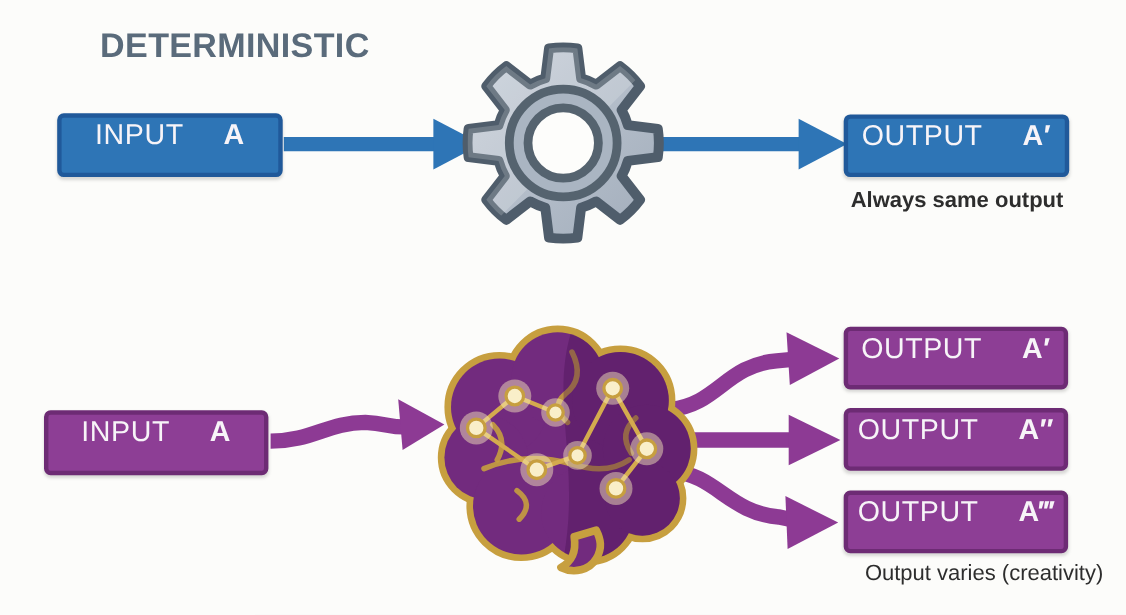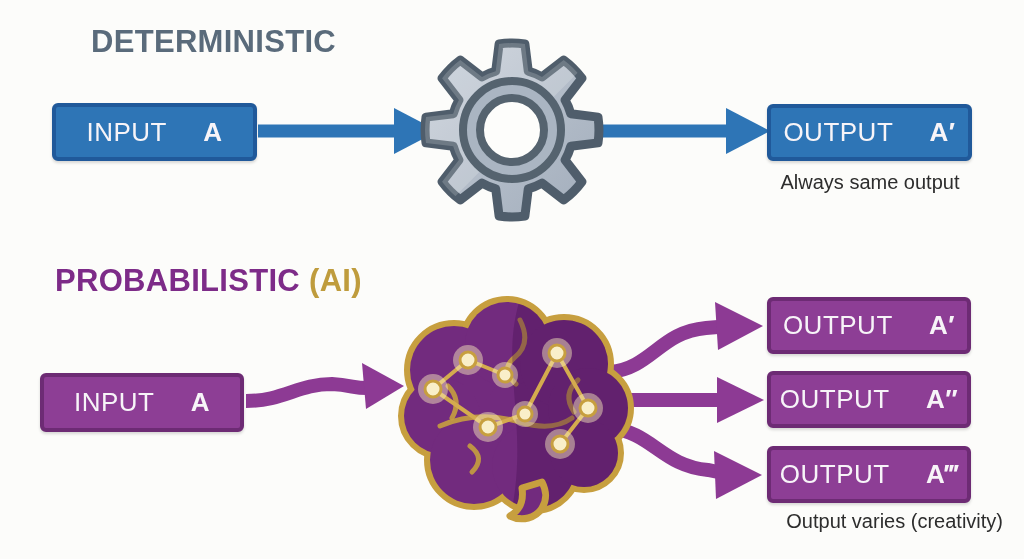--- a/index.html
+++ b/index.html
@@ -6,36 +6,36 @@
   body{font-family:"Liberation Sans","DejaVu Sans",sans-serif;background:#e8e8e8;}
   .canvas{position:relative;width:1024px;height:559px;background:var(--background,#fcfcfa);overflow:hidden;}
   .art{position:absolute;left:0;top:0;width:1024px;height:559px;}
 
   .heading{position:absolute;font-weight:bold;font-size:31px;letter-spacing:.3px;white-space:nowrap;}
   .heading-det{left:55px;top:24px;color:var(--slate-heading,#5a6b7b);margin-left:36px;}
   .heading-prob{left:55px;top:263px;}
   .heading-prob .purple{color:var(--purple,#7d2b88);}
   .heading-prob .gold{color:var(--gold,#bf9c3d);margin-left:9px;}
 
-  .box{position:absolute;display:flex;align-items:center;justify-content:center;
+  .box{position:absolute;display:flex;align-items:flex-start;justify-content:center;
        border-radius:6px;color:var(--box-text,#f7f4f8);font-size:26px;letter-spacing:.5px;
        box-shadow:0 2px 3px rgba(0,0,0,.15);white-space:nowrap;gap:28px;}
   .box .emph{font-weight:bold;margin-left:.32em;}
   .box-blue{background:var(--blue,#2e75b6);border:4px solid var(--blue-dark,#20599a);}
   .box-purple{background:var(--purple-box,#8d3e95);border:4px solid var(--purple-box-border,#6d2b74);}
 
   .input-det{left:52px;top:103px;width:197px;height:50px;}
   .output-det{left:767px;top:104px;width:197px;height:49px;}
   .input-prob{left:40px;top:373px;width:196px;height:51px;}
   .output-prob-1{left:767px;top:297px;width:196px;height:49px;}
   .output-prob-2{left:767px;top:371px;width:196px;height:49px;}
   .output-prob-3{left:767px;top:446px;width:196px;height:49px;}
 
   .caption{position:absolute;font-size:20px;color:var(--caption-text,#2d2d2d);text-align:center;white-space:nowrap;}
-  .caption-det{left:742px;top:171px;width:256px;}
+  .caption-det{left:742px;top:171px;width:256px;font-weight:bold;}
   .caption-prob{left:737px;top:510px;width:266px;text-align:right;}
 
   
   .arrow-blue-shaft{stroke:var(--blue,#2e75b6);stroke-width:13;fill:none;}
   .arrow-blue-head{fill:var(--blue,#2e75b6);}
   .arrow-purple-shaft{stroke:var(--purple-arrow,#8d3a94);stroke-width:14;fill:none;}
   .arrow-purple-head{fill:var(--purple-arrow,#8d3a94);}
   .gear-body{stroke:#4f5d6b;stroke-width:9;stroke-linejoin:round;}
   .gear-hub{fill:#aab5c2;stroke:#55636f;stroke-width:8;}
   .gear-hole{fill:#fdfdfb;stroke:#55636f;stroke-width:8;}
@@ -177,23 +177,20 @@
       <b class="emph">A</b>
   </div>
 
   <div class="box box-blue output-det">
     <span>OUTPUT</span>
       <b class="emph">A′</b>
   </div>
 
   <div class="caption caption-det">Always same output</div>
 
-  <div class="heading heading-prob">
-    <span class="purple">PROBABILISTIC</span><span class="gold">(AI)</span>
-  </div>
 
   <div class="box box-purple input-prob">
     <span>INPUT</span>
       <b class="emph">A</b>
   </div>
 
   <div class="box box-purple output-prob-1">
     <span>OUTPUT</span>
       <b class="emph">A′</b>
   </div>

